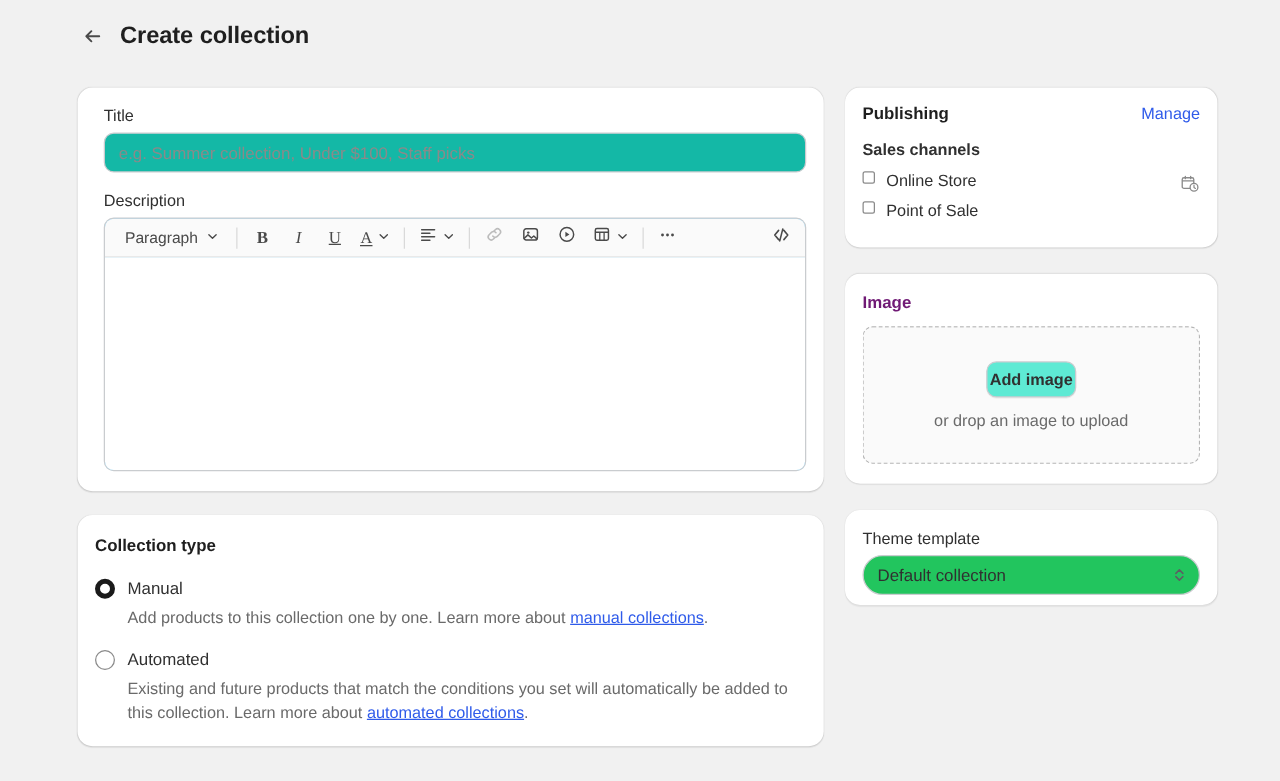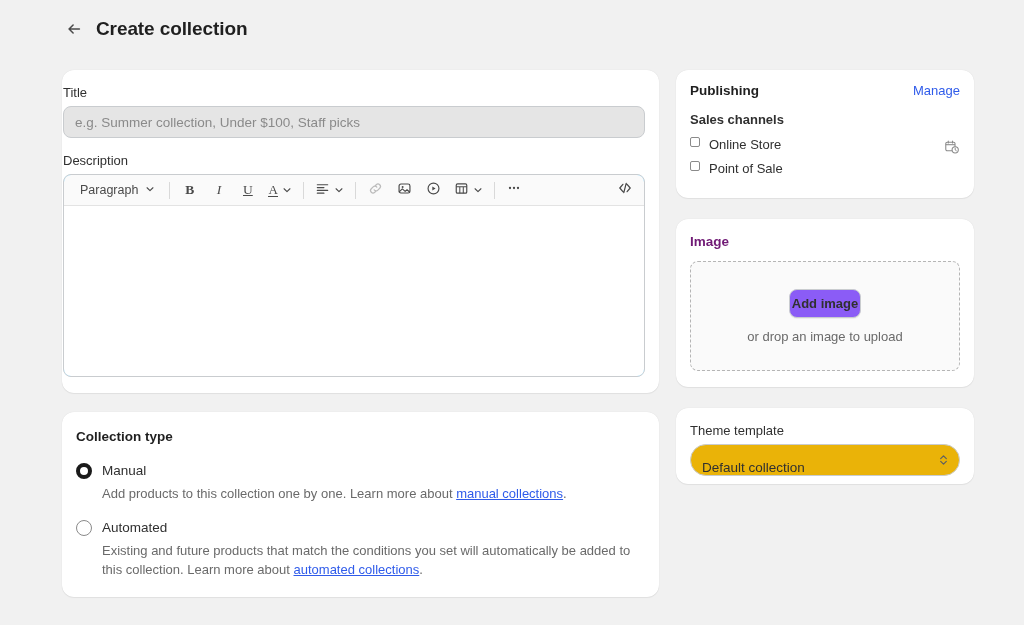--- a/index.html
+++ b/index.html
@@ -39,33 +39,33 @@
   .col-left { position: absolute; left: 62px; top: 70px; width: 597px; }
   .col-right { position: absolute; left: 676px; top: 70px; width: 298px; }
 
   .card {
     background: #ffffff;
     border-radius: 12px;
     box-shadow: 0 1px 1px rgba(0,0,0,0.06), 0 0 1px rgba(0,0,0,0.12);
   }
 
   
-  .card-details { padding: 14px 14px 16px 1px; }
+  .card-details { padding: 14px 14px 16px 21px; }
   .field-label {
     font-size: 13px;
     color: #303030;
     margin-bottom: 5px;
     line-height: 17px;
   }
   .text-input {
     width: 100%;
     height: 32px;
     border: 1px solid #c9cccf;
     border-radius: 8px;
-    background: #e5e5e5;
+    background: #14b8a6;
     padding: 0 11px;
     font-size: 13.5px;
     font-family: "Liberation Sans", sans-serif;
     color: #303030;
     outline: none;
   }
   .text-input::placeholder { color: #8a8a8a; }
 
   .desc-block { margin-top: 14px; }
 
@@ -191,47 +191,47 @@
     border-radius: 8px;
     background: #fafafa;
     height: 110px;
     display: flex;
     flex-direction: column;
     align-items: center;
     justify-content: center;
     gap: 11px;
   }
   .btn {
-    background: #8b5cf6;
+    background: #5eead4;
     border: 1px solid #c9cccf;
     border-radius: 8px;
     padding: 6px 2px;
     font-size: 13px;
     font-weight: 600;
     color: #303030;
     cursor: pointer;
     box-shadow: 0 1px 0 rgba(0,0,0,0.05);
     font-family: "Liberation Sans", sans-serif;
   }
   .drop-hint { font-size: 13px; color: #6a6a6a; }
 
   
   .card-theme { margin-top: 21px; padding: 14px 14px 8px 14px; }
   .select-wrap { position: relative; }
   .select-box {
     width: 100%;
     height: 32px;
     border: 1px solid #c9cccf;
     border-radius: 16px;
-    background: #eab308;
+    background: #22c55e;
     padding: 0 30px 0 11px;
     font-size: 13.5px;
     color: #303030;
     display: flex;
-    align-items: flex-end;
+    align-items: center;
     cursor: pointer;
   }
   .select-arrows {
     position: absolute; right: 10px; top: 50%;
     transform: translateY(-50%);
     color: #5c5f62;
     pointer-events: none;
     display: flex;
   }
 </style>

